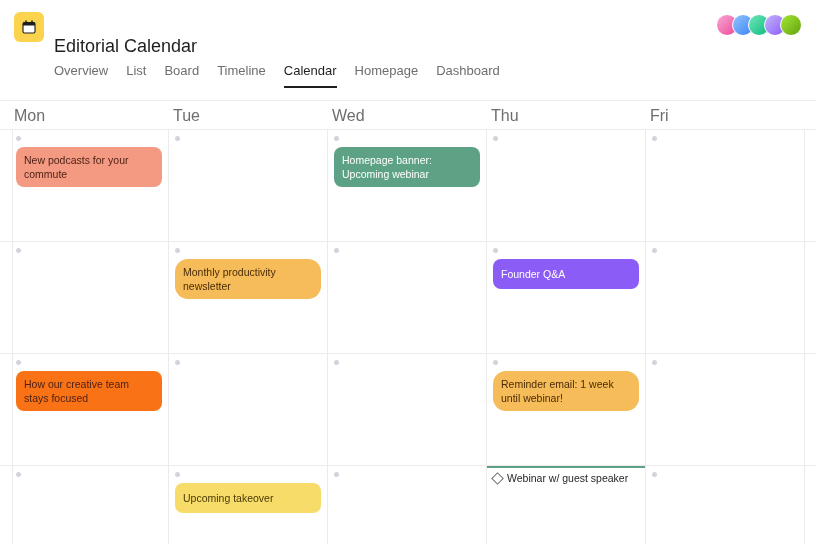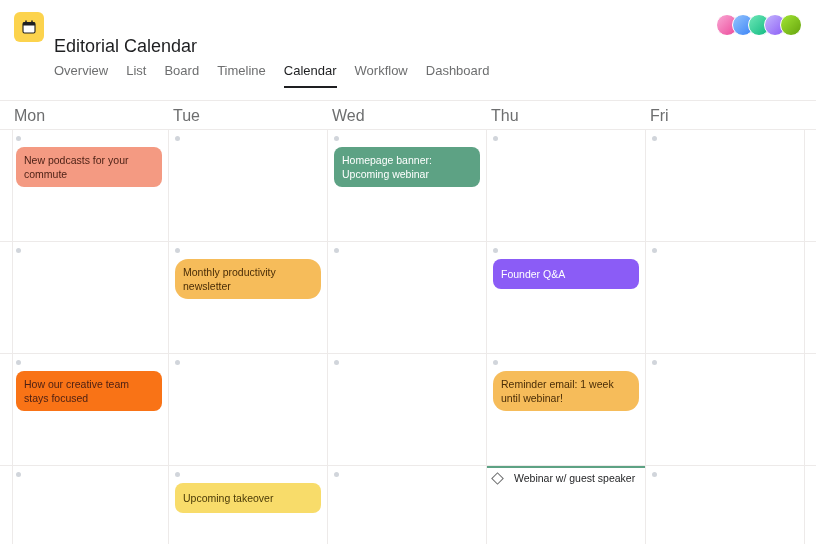--- a/index.html
+++ b/index.html
@@ -125,21 +125,21 @@
   .ev-yellow { background: #f8dc6a; color:#4a3a07;}
 
   .milestone-bar {
     height: 2px;
     background: #5da284;
     margin: -6px -6px 4px -6px;
   }
   .milestone {
     display: flex;
     align-items: center;
-    gap: 12px;
+    gap: 5px;
     font-size: 10.5px;
     font-weight: 500;
     color: #1e1f21;
     margin-top: 4px;
     cursor: pointer;
   }
   .diamond {
     width: 9px;
     height: 9px;
     border: 1.5px solid #6d6e6f;
@@ -161,21 +161,21 @@
     </svg>
   </div>
   <div class="title-tabs">
     <div class="title">Editorial Calendar</div>
     <div class="tabs">
       <div class="tab">Overview</div>
       <div class="tab">List</div>
       <div class="tab">Board</div>
       <div class="tab">Timeline</div>
       <div class="tab active">Calendar</div>
-      <div class="tab">Workflow</div>
+      <div class="tab">Homepage</div>
       <div class="tab">Dashboard</div>
     </div>
   </div>
   <div class="avatars">
     <div class="avatar av1"></div>
     <div class="avatar av2"></div>
     <div class="avatar av3"></div>
     <div class="avatar av4"></div>
     <div class="avatar av5"></div>
   </div>

